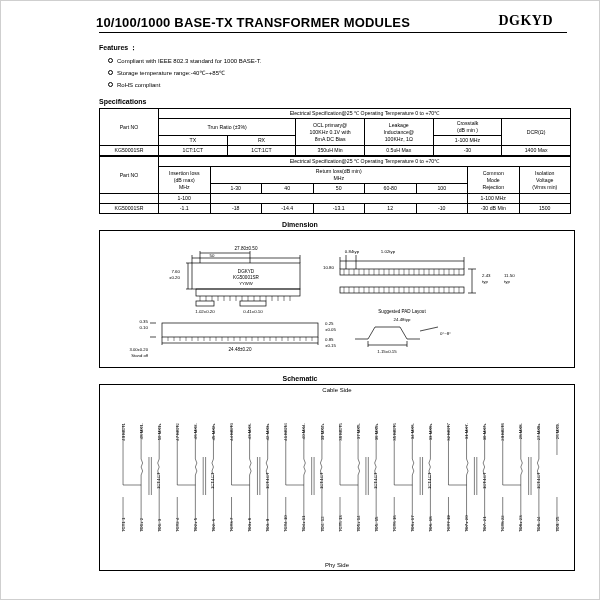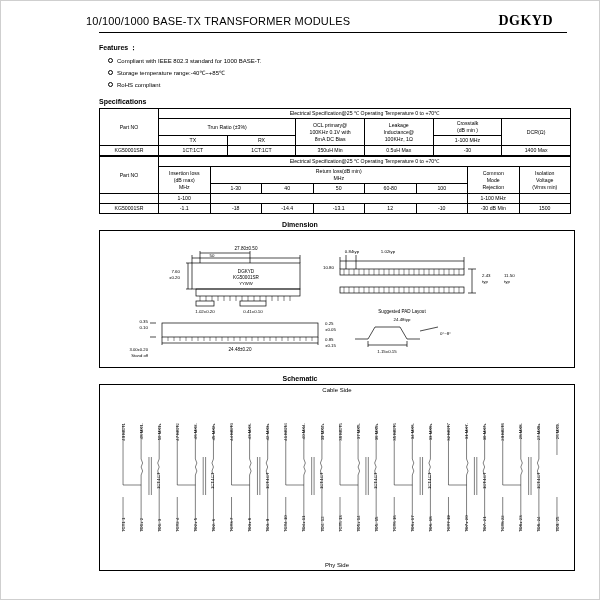--- a/index.html
+++ b/index.html
@@ -24,24 +24,24 @@
     background: #fff;
   }
   
   .header {
     position: relative;
     margin: 12px 20px 0 20px;
     height: 22px;
   }
   .doc-title {
     position: absolute;
-    left: 65px;
+    left: 75px;
     top: 2px;
-    font-size: 11px;
-    font-weight: normal;
+    font-size: 13px;
+    font-weight: bold;
     letter-spacing: 0.2px;
   }
   .brand {
     position: absolute;
     right: 26px;
     top: 0px;
     font-size: 14px;
     font-weight: bold;
     font-family: "Liberation Serif", serif;
     letter-spacing: 0.5px;

